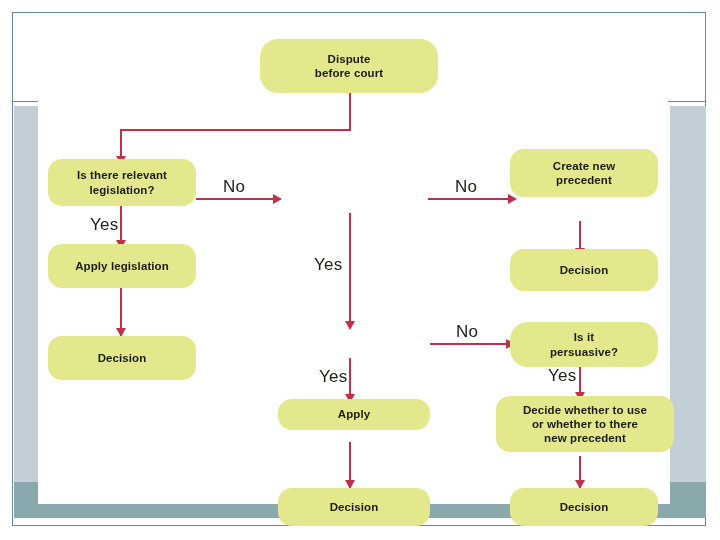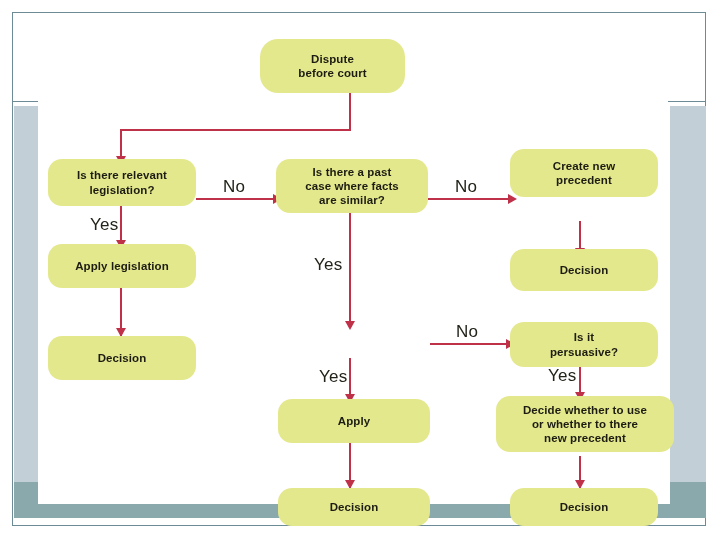--- a/index.html
+++ b/index.html
@@ -176,45 +176,42 @@
     <div class="line v" style="left:311px; top:426px; height:47px;"></div>
     <div class="arrow down" style="left:307px; top:464px;"></div>
 
     <div class="line v" style="left:541px; top:342px; height:38px;"></div>
     <div class="arrow down" style="left:537px; top:376px;"></div>
     <span class="edge-label" style="left:510px; top:350px;">Yes</span>
 
     <div class="line v" style="left:541px; top:440px; height:33px;"></div>
     <div class="arrow down" style="left:537px; top:464px;"></div>
 
-    <div class="node rounder" style="left:222px; top:23px;  width:145px; height:54px;">Dispute
+    <div class="node rounder" style="left:222px; top:23px;  width:178px; height:54px;">Dispute
 before court</div>
 
     <div class="node" style="left:10px;  top:228px; width:148px; height:44px;">Apply legislation</div>
 
     <div class="node" style="left:10px;  top:143px; width:148px; height:47px;">Is there relevant
 legislation?</div>
 
     <div class="node" style="left:10px;  top:320px; width:148px; height:44px;">Decision</div>
 
-    <div class="node" style="left:238px; top:143px; width:152px; height:54px;">Is there a past
-case where facts
-are similar?</div>
-
-
-    <div class="node" style="left:240px; top:383px; width:152px; height:44px;">Apply</div>
+
+
+    <div class="node" style="left:240px; top:383px; width:152px; height:31px;">Apply</div>
 
     <div class="node" style="left:240px; top:472px; width:152px; height:38px;">Decision</div>
 
     <div class="node" style="left:472px; top:133px; width:148px; height:48px;text-align:center;">Create new
 precedent</div>
 
     <div class="node" style="left:472px; top:233px; width:148px; height:42px;">Decision</div>
 
-    <div class="node" style="left:472px; top:306px; width:148px; height:45px;">Is it
+    <div class="node" style="left:472px; top:306px; width:148px; height:45px;border-radius:18px;">Is it
 persuasive?</div>
 
     <div class="node" style="left:458px; top:380px; width:178px; height:56px;">Decide whether to use
 or whether to there
 new precedent</div>
 
     <div class="node" style="left:472px; top:472px; width:148px; height:38px;">Decision</div>
 
   </div>
 </div>

